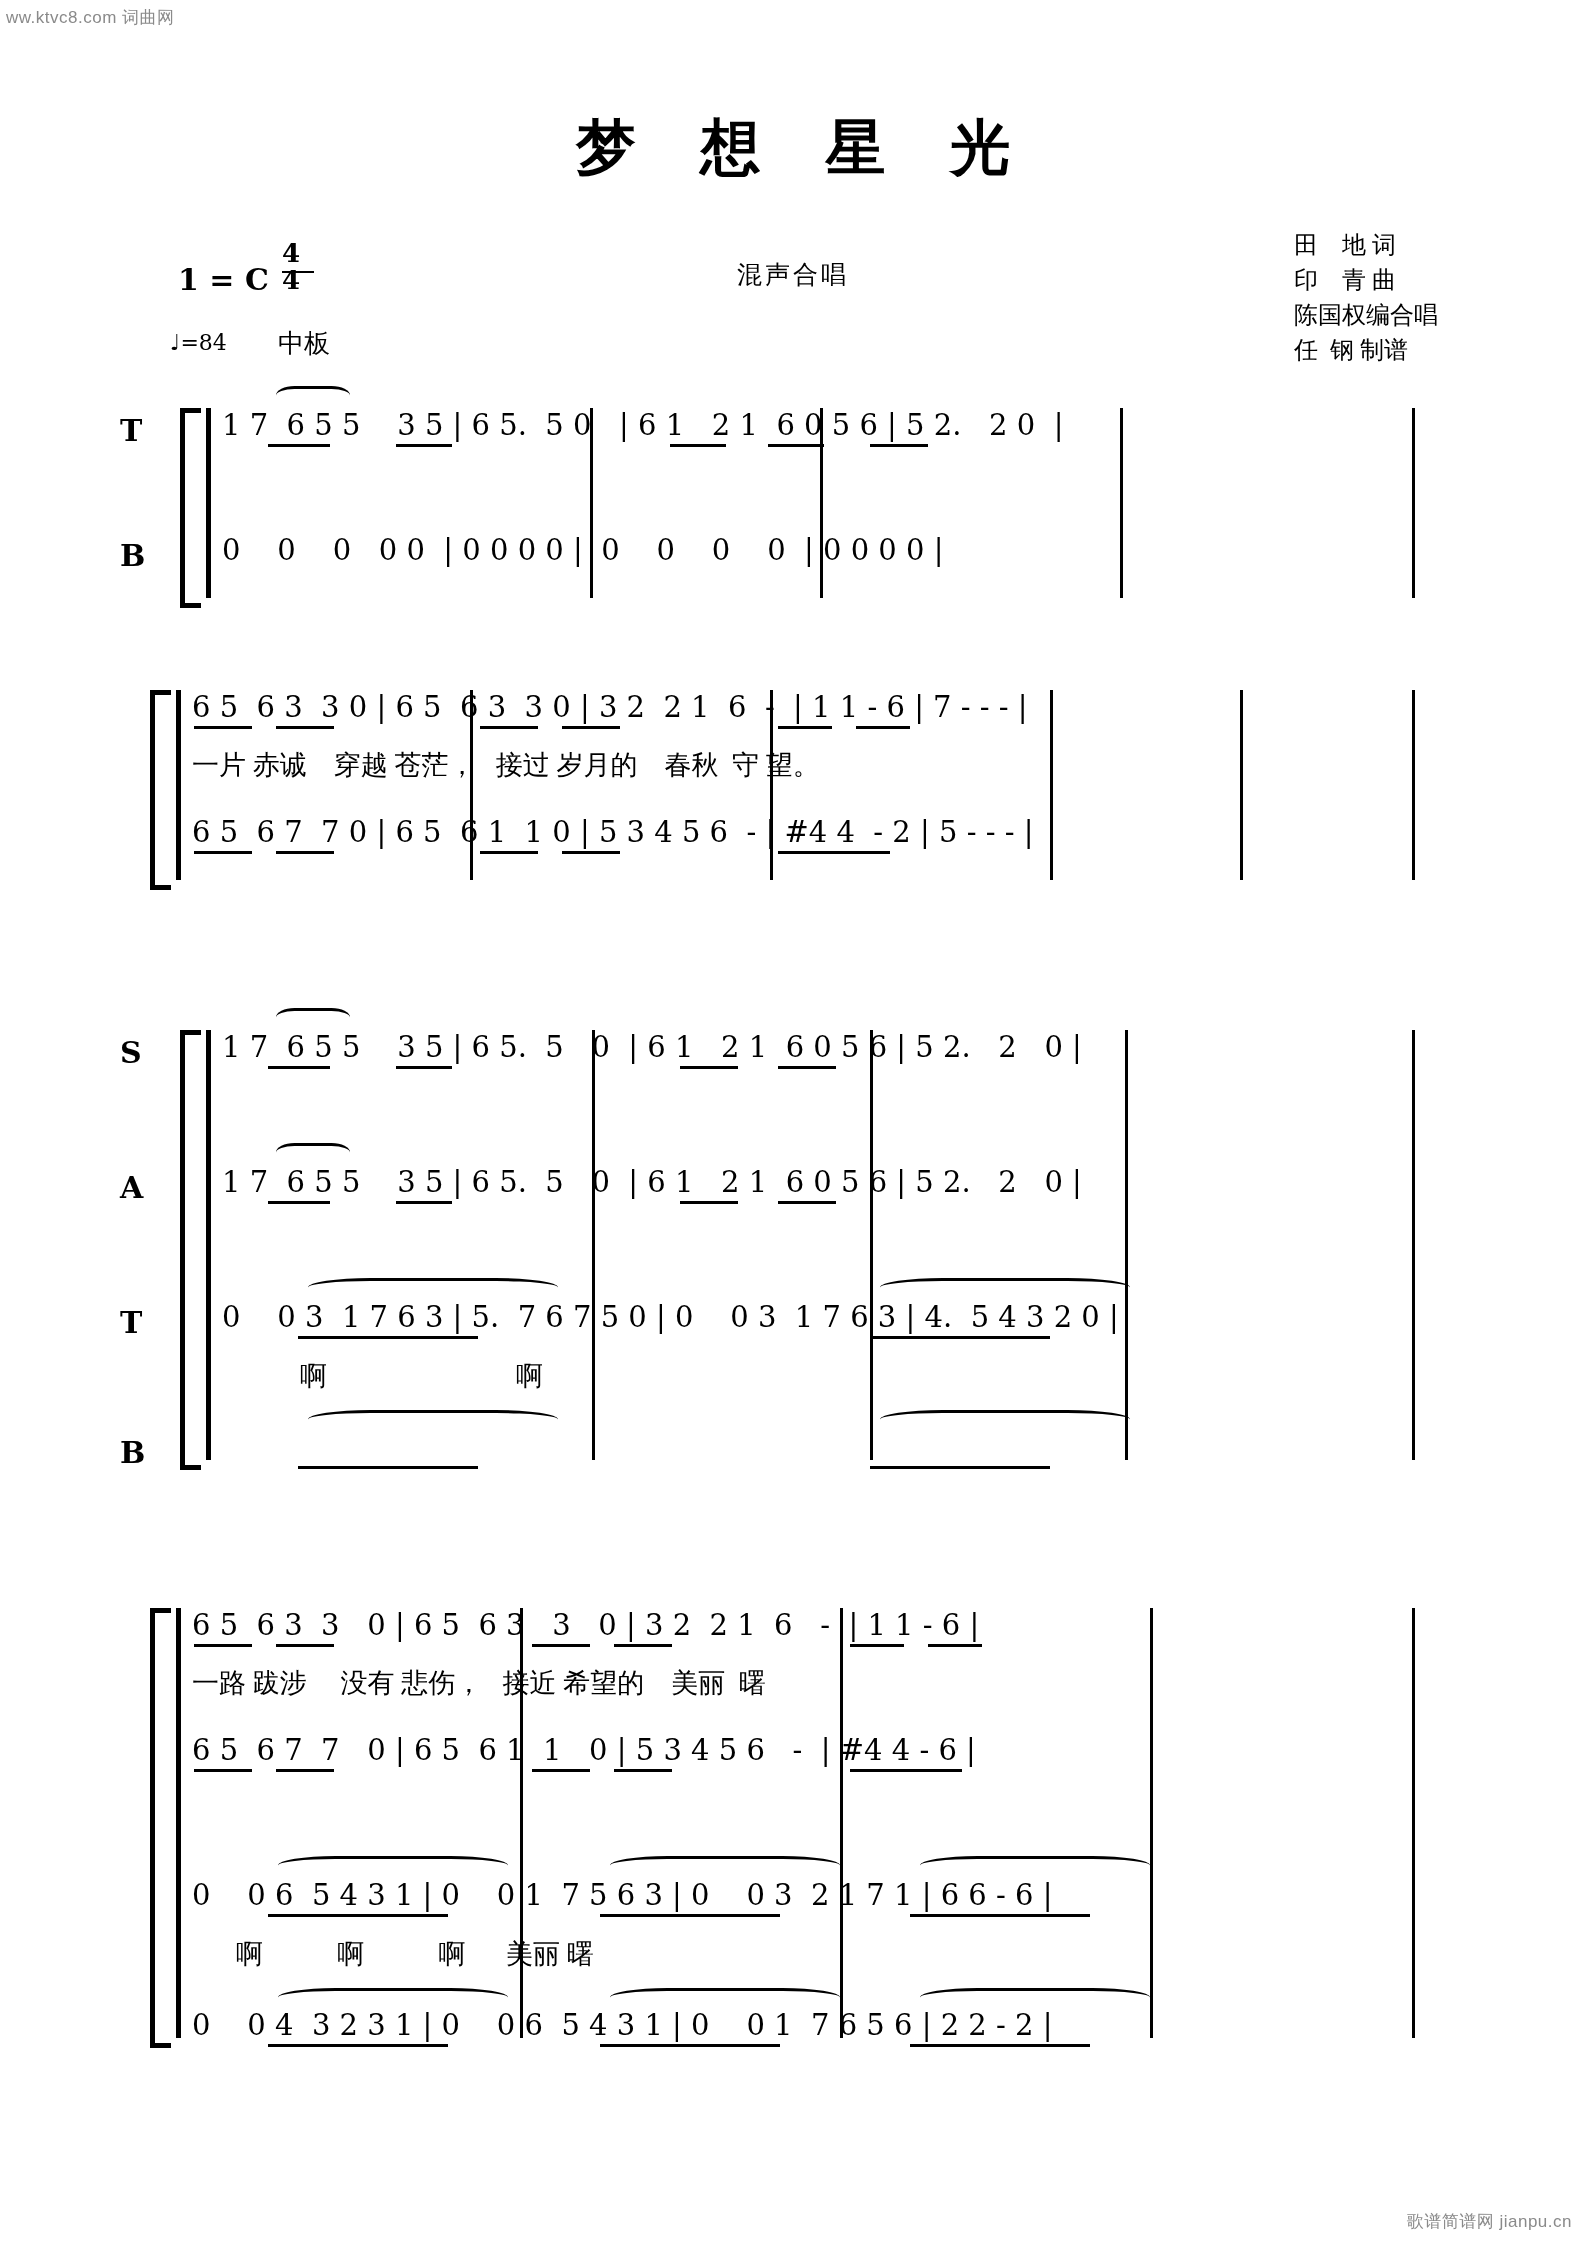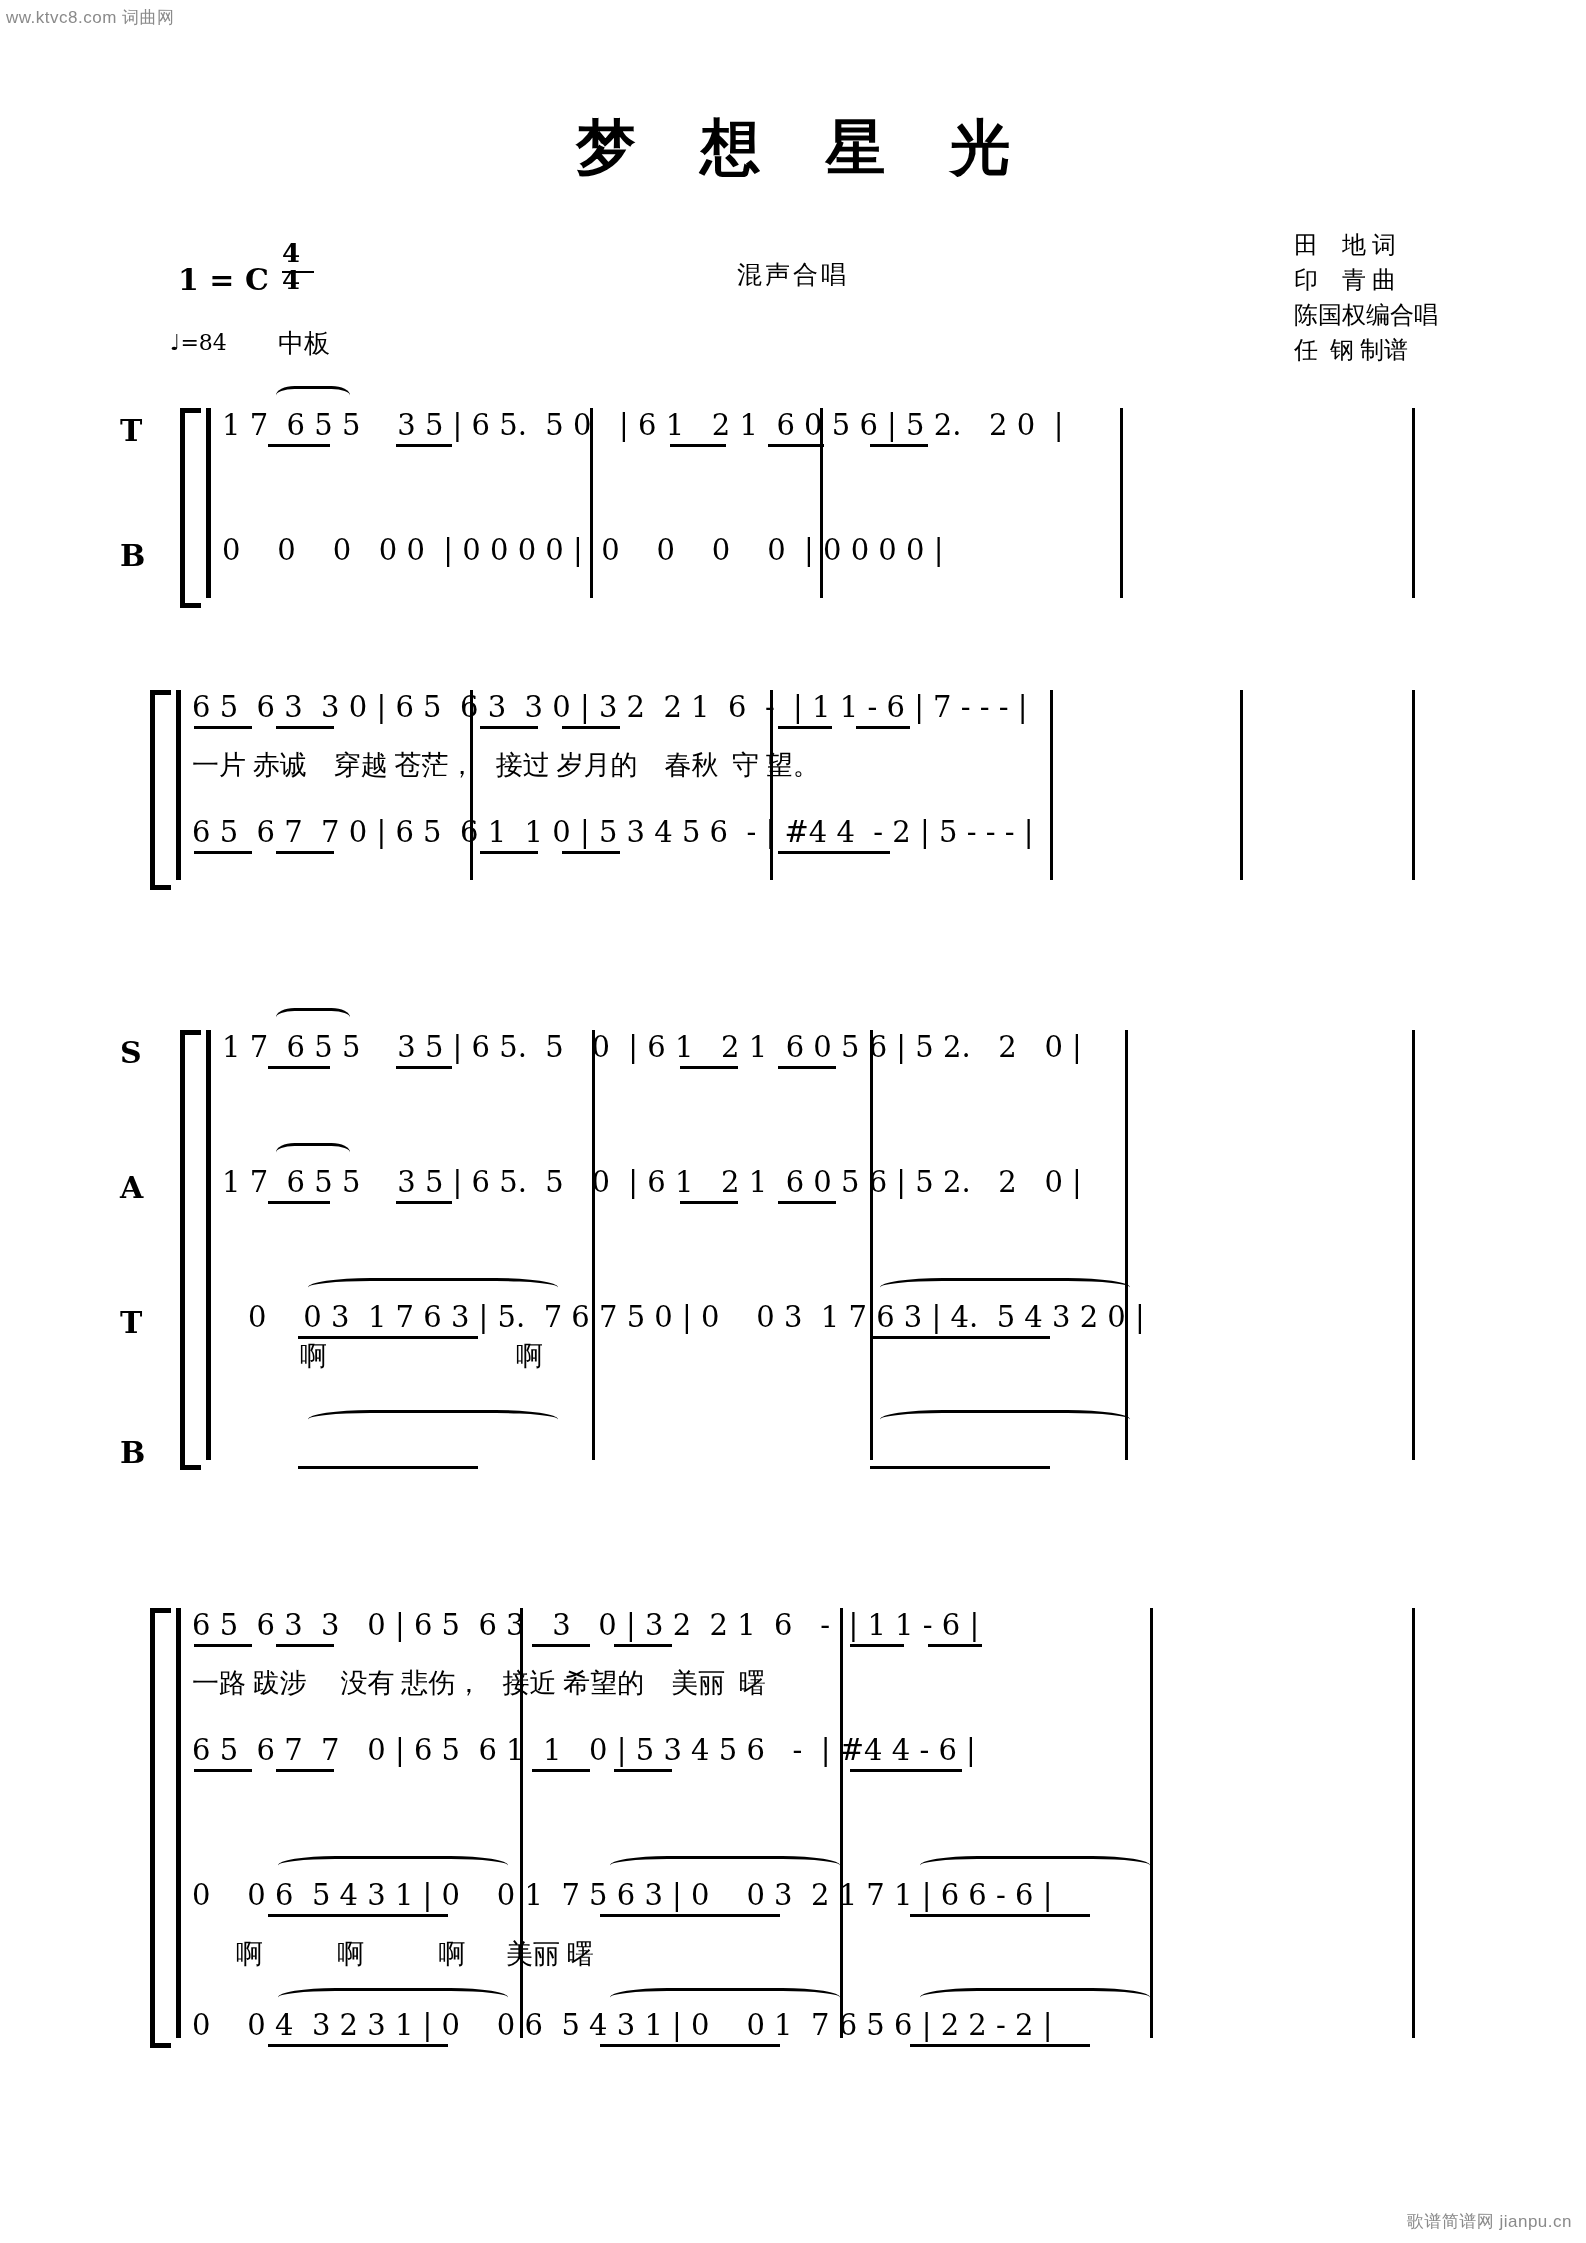--- a/index.html
+++ b/index.html
@@ -238,22 +238,22 @@
   <div class="barline" style="left:945px;top:0;height:430px;"></div>
   <div class="barline" style="left:1232px;top:0;height:430px;"></div>
 
   <div class="voice" style="left:-60px;top:5px;">S</div>
   <div class="notes" style="left:42px;top:0;">1 7  6 5 5    3 5 | 6 5.  5   0  | 6 1   2 1  6 0 5 6 | 5 2.   2   0 |</div>
 
   <div class="voice" style="left:-60px;top:140px;">A</div>
   <div class="notes" style="left:42px;top:135px;">1 7  6 5 5    3 5 | 6 5.  5   0  | 6 1   2 1  6 0 5 6 | 5 2.   2   0 |</div>
 
   <div class="voice" style="left:-60px;top:275px;">T</div>
-  <div class="notes" style="left:42px;top:270px;margin-left:26px;">0    0 3  1 7 6 3 | 5.  7 6 7 5 0 | 0    0 3  1 7 6 3 | 4.  5 4 3 2 0 |</div>
-  <div class="lyric" style="left:120px;top:308px;">啊                            啊</div>
+  <div class="notes" style="left:42px;top:270px;">0    0 3  1 7 6 3 | 5.  7 6 7 5 0 | 0    0 3  1 7 6 3 | 4.  5 4 3 2 0 |</div>
+  <div class="lyric" style="left:120px;top:328px;">啊                            啊</div>
 
   <div class="voice" style="left:-60px;top:405px;">B</div>
 
   <div class="beam" style="left:88px;top:36px;width:62px;"></div>
   <div class="beam" style="left:216px;top:36px;width:56px;"></div>
   <div class="beam" style="left:88px;top:171px;width:62px;"></div>
   <div class="beam" style="left:216px;top:171px;width:56px;"></div>
   <div class="beam" style="left:500px;top:36px;width:58px;"></div>
   <div class="beam" style="left:598px;top:36px;width:58px;"></div>
   <div class="beam" style="left:500px;top:171px;width:58px;"></div>

